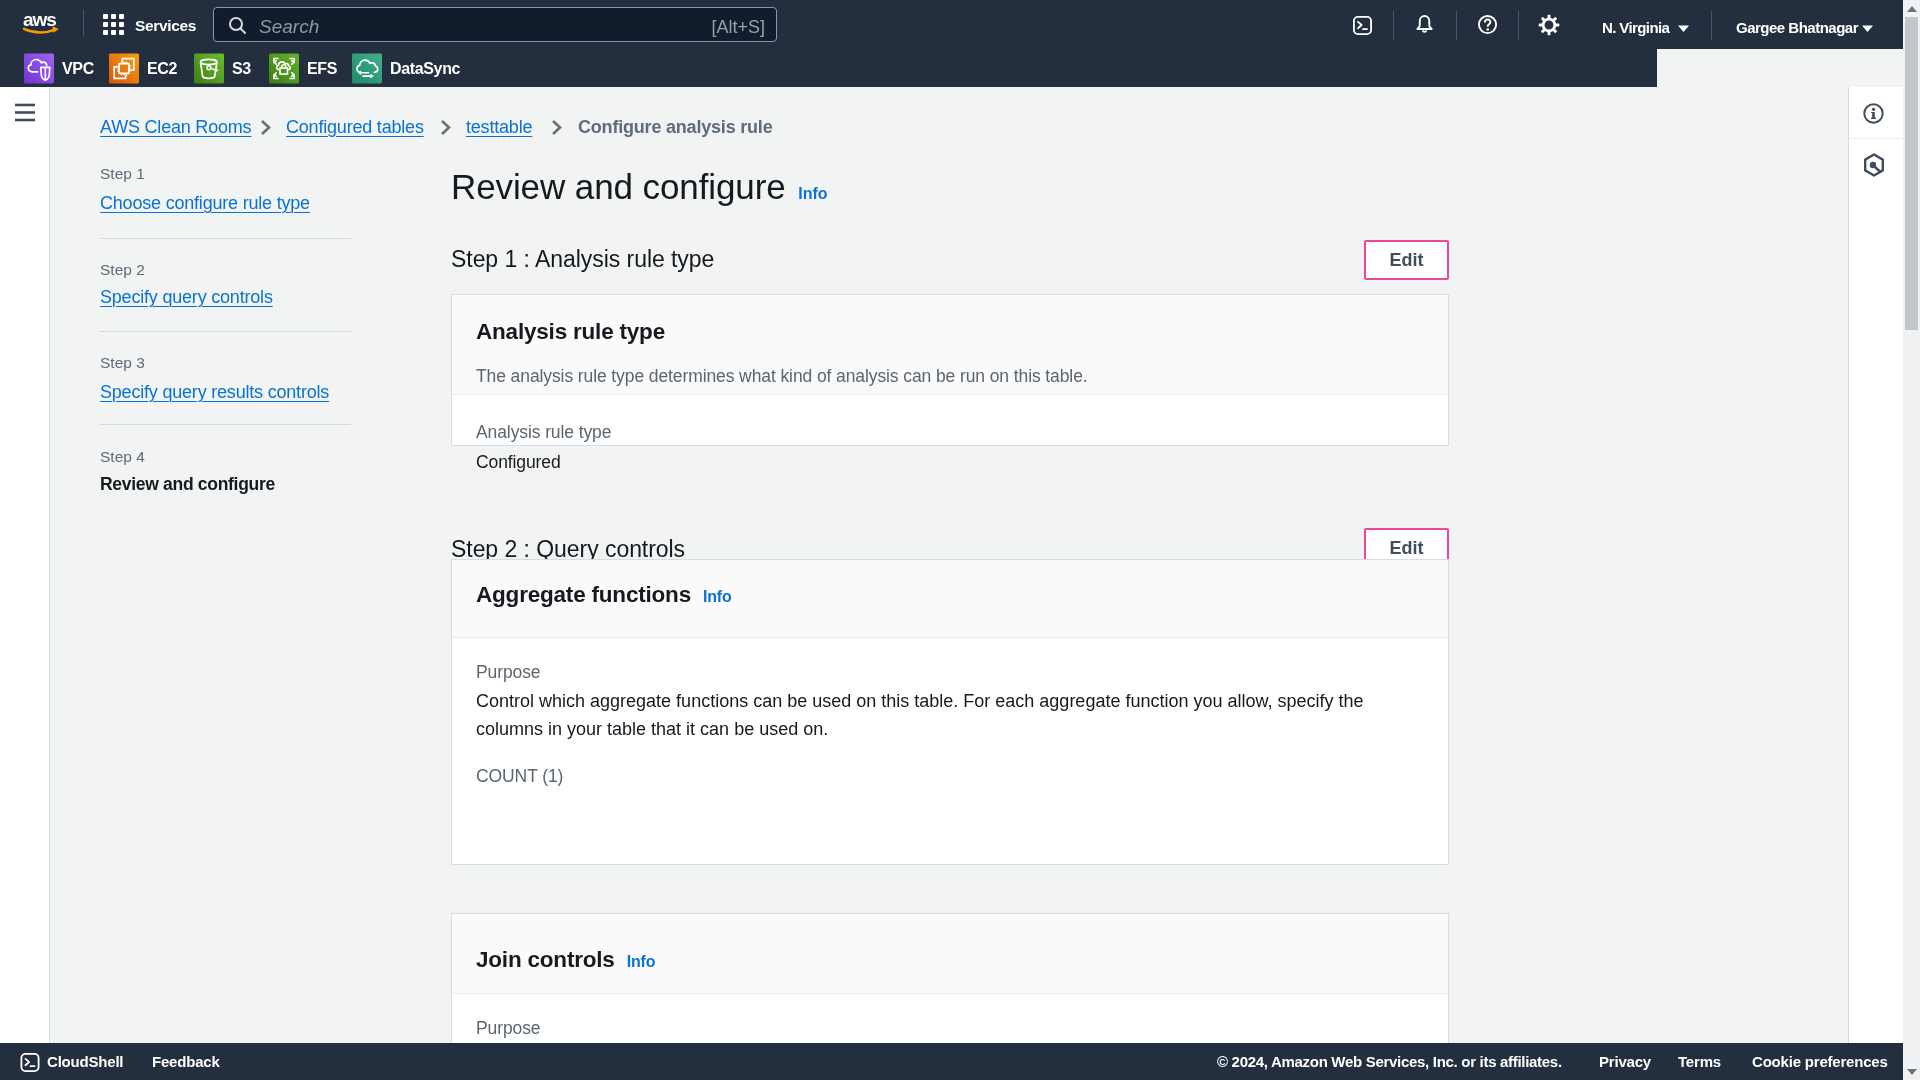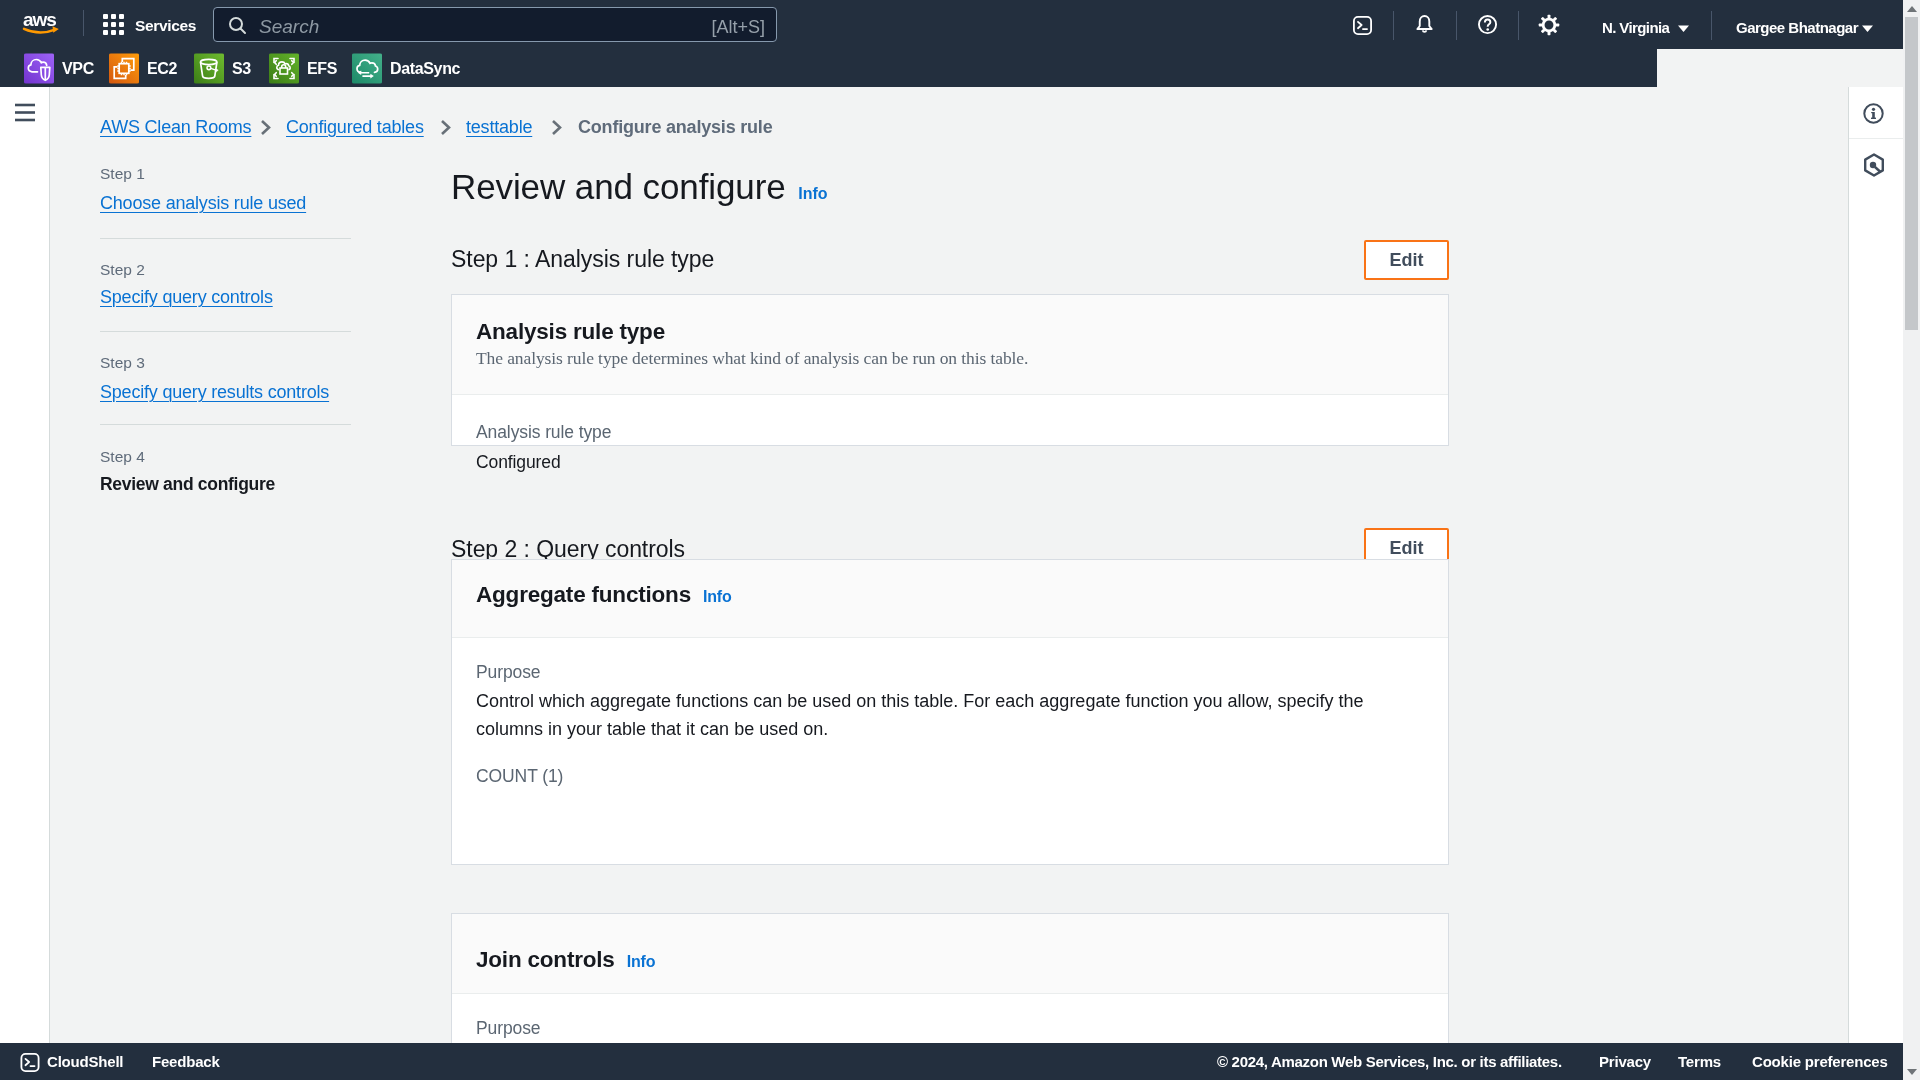--- a/index.html
+++ b/index.html
@@ -30,21 +30,21 @@
 
 .steplabel { position:absolute; font-size:15.5px; color:#5f6b7a; letter-spacing:0; }
 .steplink { position:absolute; font-size:18px; letter-spacing:-0.2px; white-space:nowrap; }
 .stepsep { position:absolute; left:50px; width:251px; height:1px; background:#d5dbdb; }
 .stepcur { position:absolute; font-size:17.5px; font-weight:700; color:#16191f; letter-spacing:-0.3px; }
 
 #main { position:absolute; left:401px; top:0; width:998px; }
 h1 { position:absolute; font-size:35px; font-weight:400; color:#16191f; letter-spacing:-0.1px; white-space:nowrap; }
 .h2 { position:absolute; font-size:23px; font-weight:400; color:#16191f; letter-spacing:-0.05px; white-space:nowrap; }
 .info { font-size:16px; font-weight:700; color:#0972d3; text-decoration:none; }
-.editbtn { position:absolute; width:85px; height:40px; background:#fff; border:2px solid #f97316; border-radius:2px; color:#414d5c; font-weight:700; font-size:18px; text-align:center; line-height:36px; }
+.editbtn { position:absolute; width:85px; height:40px; background:#fff; border:2px solid #ec4899; border-radius:2px; color:#414d5c; font-weight:700; font-size:18px; text-align:center; line-height:36px; }
 .card { position:absolute; left:0; width:998px; background:#fff; border:1px solid #d8dde3; }
 .cardhead { background:#fafafa; border-bottom:1px solid #eaeded; }
 .cardtitle { font-size:22.5px; font-weight:700; color:#16191f; letter-spacing:-0.2px; }
 .carddesc { font-size:17.5px; color:#5b6672; letter-spacing:-0.1px; }
 .gray { color:#5b6672; }
 .dark { color:#16191f; }
 .b17 { font-size:17.5px; letter-spacing:-0.1px; }
 
 #footer { position:absolute; left:0; top:1043px; width:1903px; height:37px; background:#232f3e; }
 #footer .item { position:absolute; color:#fff; font-weight:700; font-size:15px; letter-spacing:-0.2px; white-space:nowrap; }
@@ -286,39 +286,39 @@
     <svg class="abs" style="left:389px; top:32px;" width="13" height="17" viewBox="0 0 13 17">
         <path d="M3 2 L10 8.5 L3 15" fill="none" stroke="#687078" stroke-width="2.6"></path>
       </svg>
     <a class="crumb blue" href="#" style="left:416px; top:29.5px;">testtable</a>
     <svg class="abs" style="left:500px; top:32px;" width="13" height="17" viewBox="0 0 13 17">
         <path d="M3 2 L10 8.5 L3 15" fill="none" stroke="#687078" stroke-width="2.6"></path>
       </svg>
     <span class="crumb crumb-last" style="left:528px; top:29.5px;">Configure analysis rule</span>
 
     <div class="steplabel" style="left:50px; top:77.5px;">Step 1</div>
-    <a class="steplink blue" href="#" style="left:50px; top:105.7px;">Choose analysis rule used</a>
+    <a class="steplink blue" href="#" style="left:50px; top:105.7px;">Choose configure rule type</a>
     <div class="stepsep" style="top:150.5px;"></div>
     <div class="steplabel" style="left:50px; top:173.5px;">Step 2</div>
     <a class="steplink blue" href="#" style="left:50px; top:199.7px;">Specify query controls</a>
     <div class="stepsep" style="top:244px;"></div>
     <div class="steplabel" style="left:50px; top:267px;">Step 3</div>
     <a class="steplink blue" href="#" style="left:50px; top:294.7px;">Specify query results controls</a>
     <div class="stepsep" style="top:337px;"></div>
     <div class="steplabel" style="left:50px; top:361px;">Step 4</div>
     <div class="stepcur" style="left:50px; top:387px;">Review and configure</div>
 
     <div id="main">
       <h1 style="left:0; top:79.7px;">Review and configure <a class="info" href="#" style="letter-spacing:0; margin-left:3px;">Info</a></h1>
       <div class="h2" style="left:0; top:159.3px;">Step 1 : Analysis rule type</div>
       <div class="editbtn" style="left:913px; top:153px;">Edit</div>
       <div class="card" style="top:207px; height:152px;">
         <div class="cardhead" style="height:100px; padding:24px 24px 0;">
           <div class="cardtitle">Analysis rule type</div>
-          <div class="carddesc" style="margin-top:3px;font-family:Liberation Serif, serif;">The analysis rule type determines what kind of analysis can be run on this table.</div>
+          <div class="carddesc" style="margin-top:21px;">The analysis rule type determines what kind of analysis can be run on this table.</div>
         </div>
         <div style="padding:27px 24px 0;">
           <div class="b17 gray">Analysis rule type</div>
           <div class="b17 dark" style="margin-top:9px;">Configured</div>
         </div>
       </div>
       <div class="h2" style="left:0; top:449.3px;">Step 2 : Query controls</div>
       <div class="editbtn" style="left:913px; top:441px;">Edit</div>
       <div class="card" style="top:472px; height:306px;">
         <div class="cardhead" style="height:78px; padding:22px 24px 0;">

